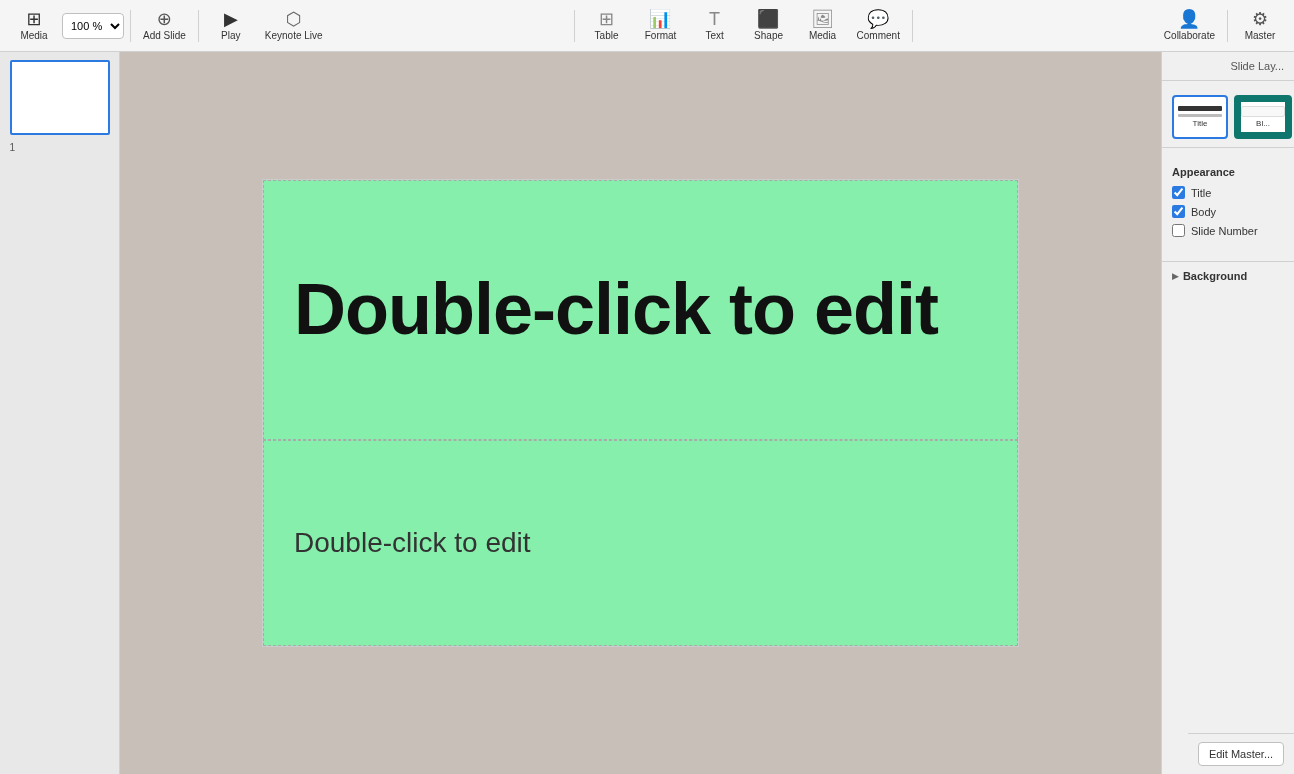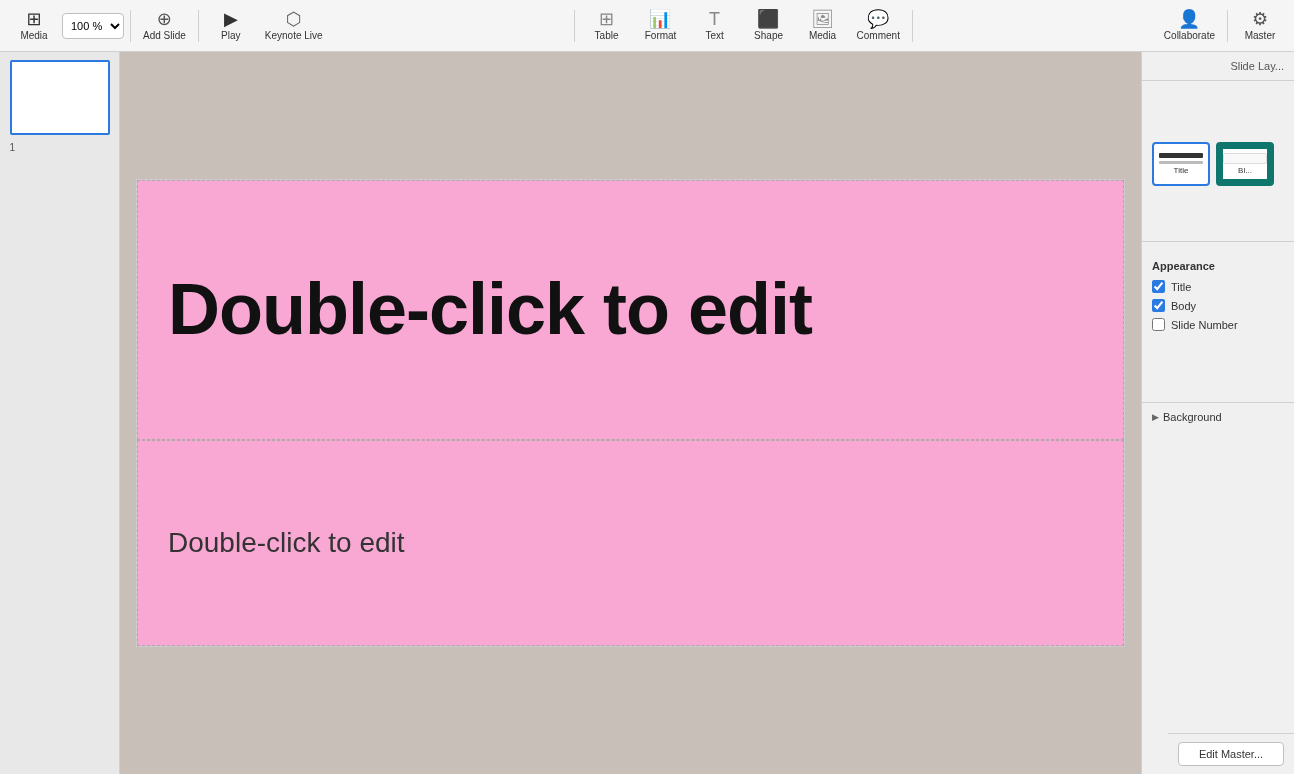--- a/index.html
+++ b/index.html
@@ -131,23 +131,23 @@
       flex: 1;
       display: flex;
       align-items: center;
       justify-content: center;
       background: #c8c0b8;
       overflow: hidden;
       position: relative;
     }
 
     .slide-canvas {
-      width: 989px;
+      width: 757px;
       height: 468px;
-      background: #f9a8d4;
+      background: #86efac;
       border: 1px solid #ccc;
       position: relative;
       display: flex;
       flex-direction: column;
     }
     .slide-title-box {
       border: 1px dashed #aaa;
       padding: 20px 30px;
       flex: 0 0 260px;
       display: flex;
@@ -272,21 +272,21 @@
       border-top: 1px solid #d0d0d0;
     }
     .background-header {
       display: flex;
       align-items: center;
       gap: 4px;
       cursor: pointer;
     }
     .background-title {
       font-size: 11px;
-      font-weight: 400;
+      font-weight: 700;
       color: #333;
     }
     .chevron-icon {
       font-size: 9px;
       color: #666;
     }
 
     .edit-master-section {
       padding: 8px 10px;
       border-top: 1px solid #d0d0d0;
@@ -313,22 +313,21 @@
     .icon-media { color: #888; font-size: 16px; }
     .icon-comment { color: #e8a020; font-size: 16px; }
     .icon-collaborate { font-size: 16px; color: #888; }
     .icon-play { color: #333; font-size: 16px; }
     .icon-keynote { font-size: 16px; color: #666; }
     .icon-view { font-size: 14px; color: #333; }
     .icon-add { font-size: 20px; color: #555; }
     .icon-format { font-size: 14px; color: #555; }
 
     .right-panel-full {
-      width: 153px;
-      gap: 47px;
+      width: 133px;
     }
   </style>
 </head>
 <body>
 
 <div class="toolbar">
 
   <div class="toolbar-left">
     <button class="toolbar-btn">
       <span class="icon icon-view">⊞</span>

